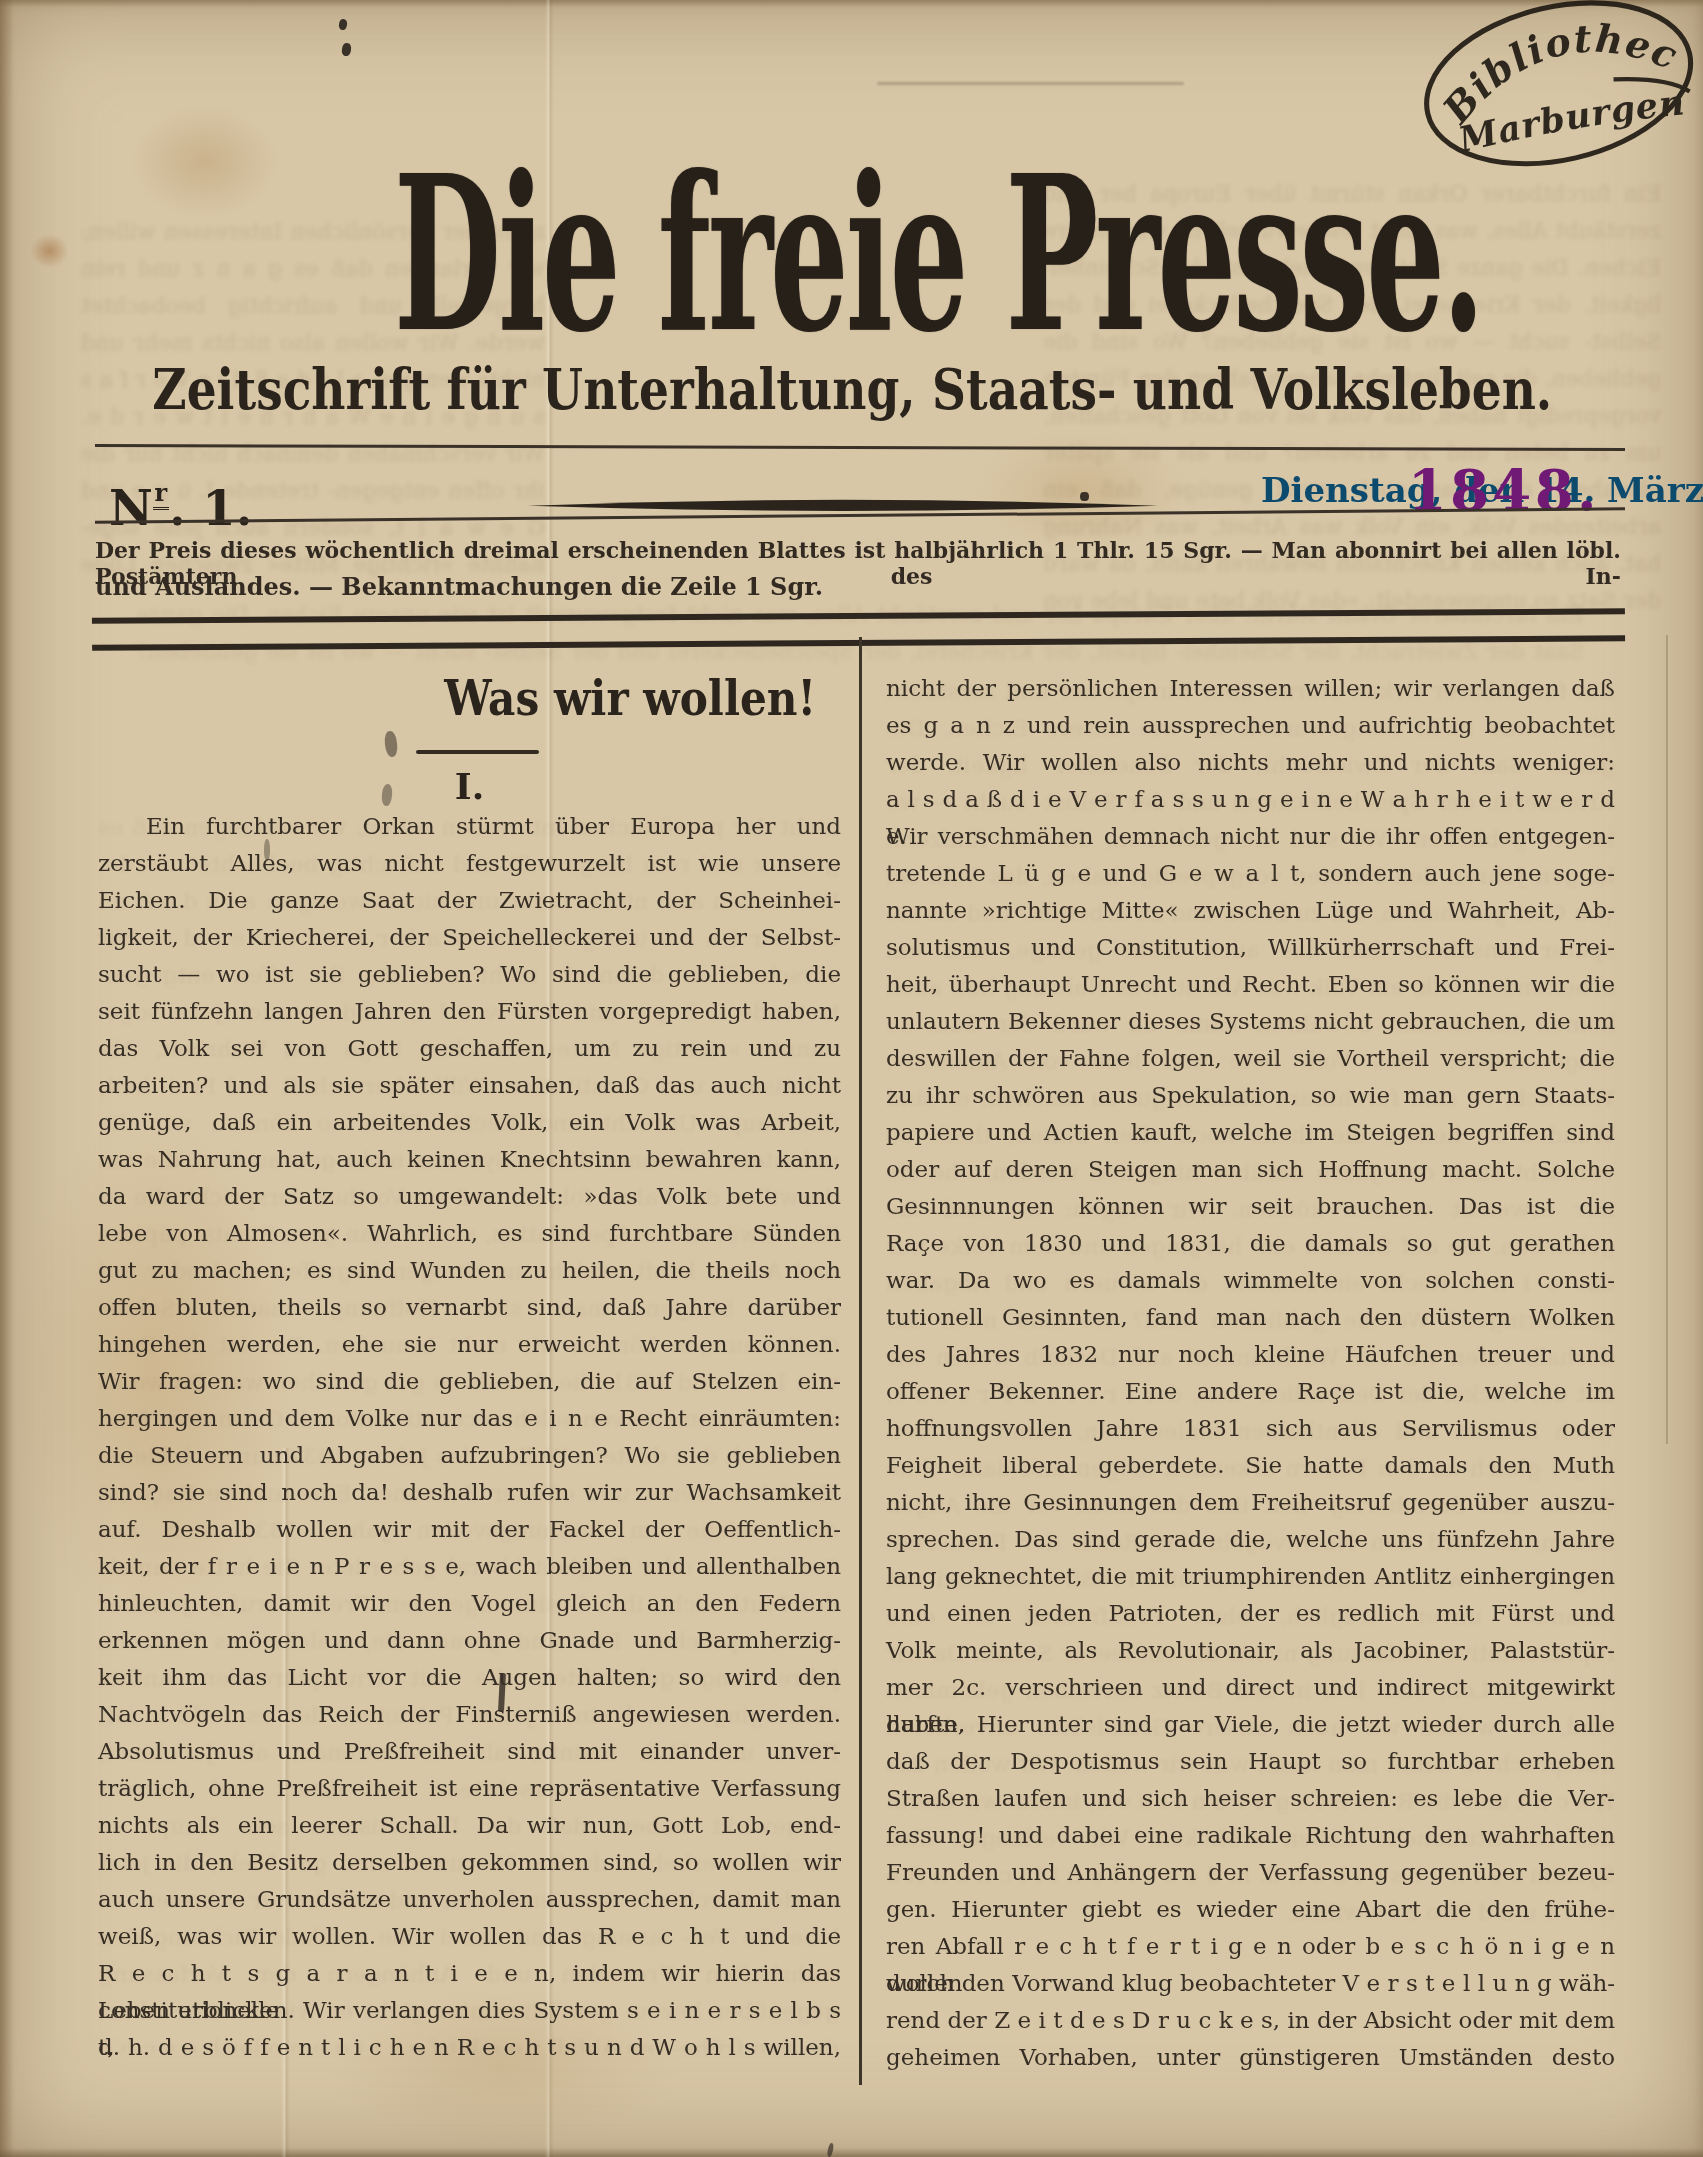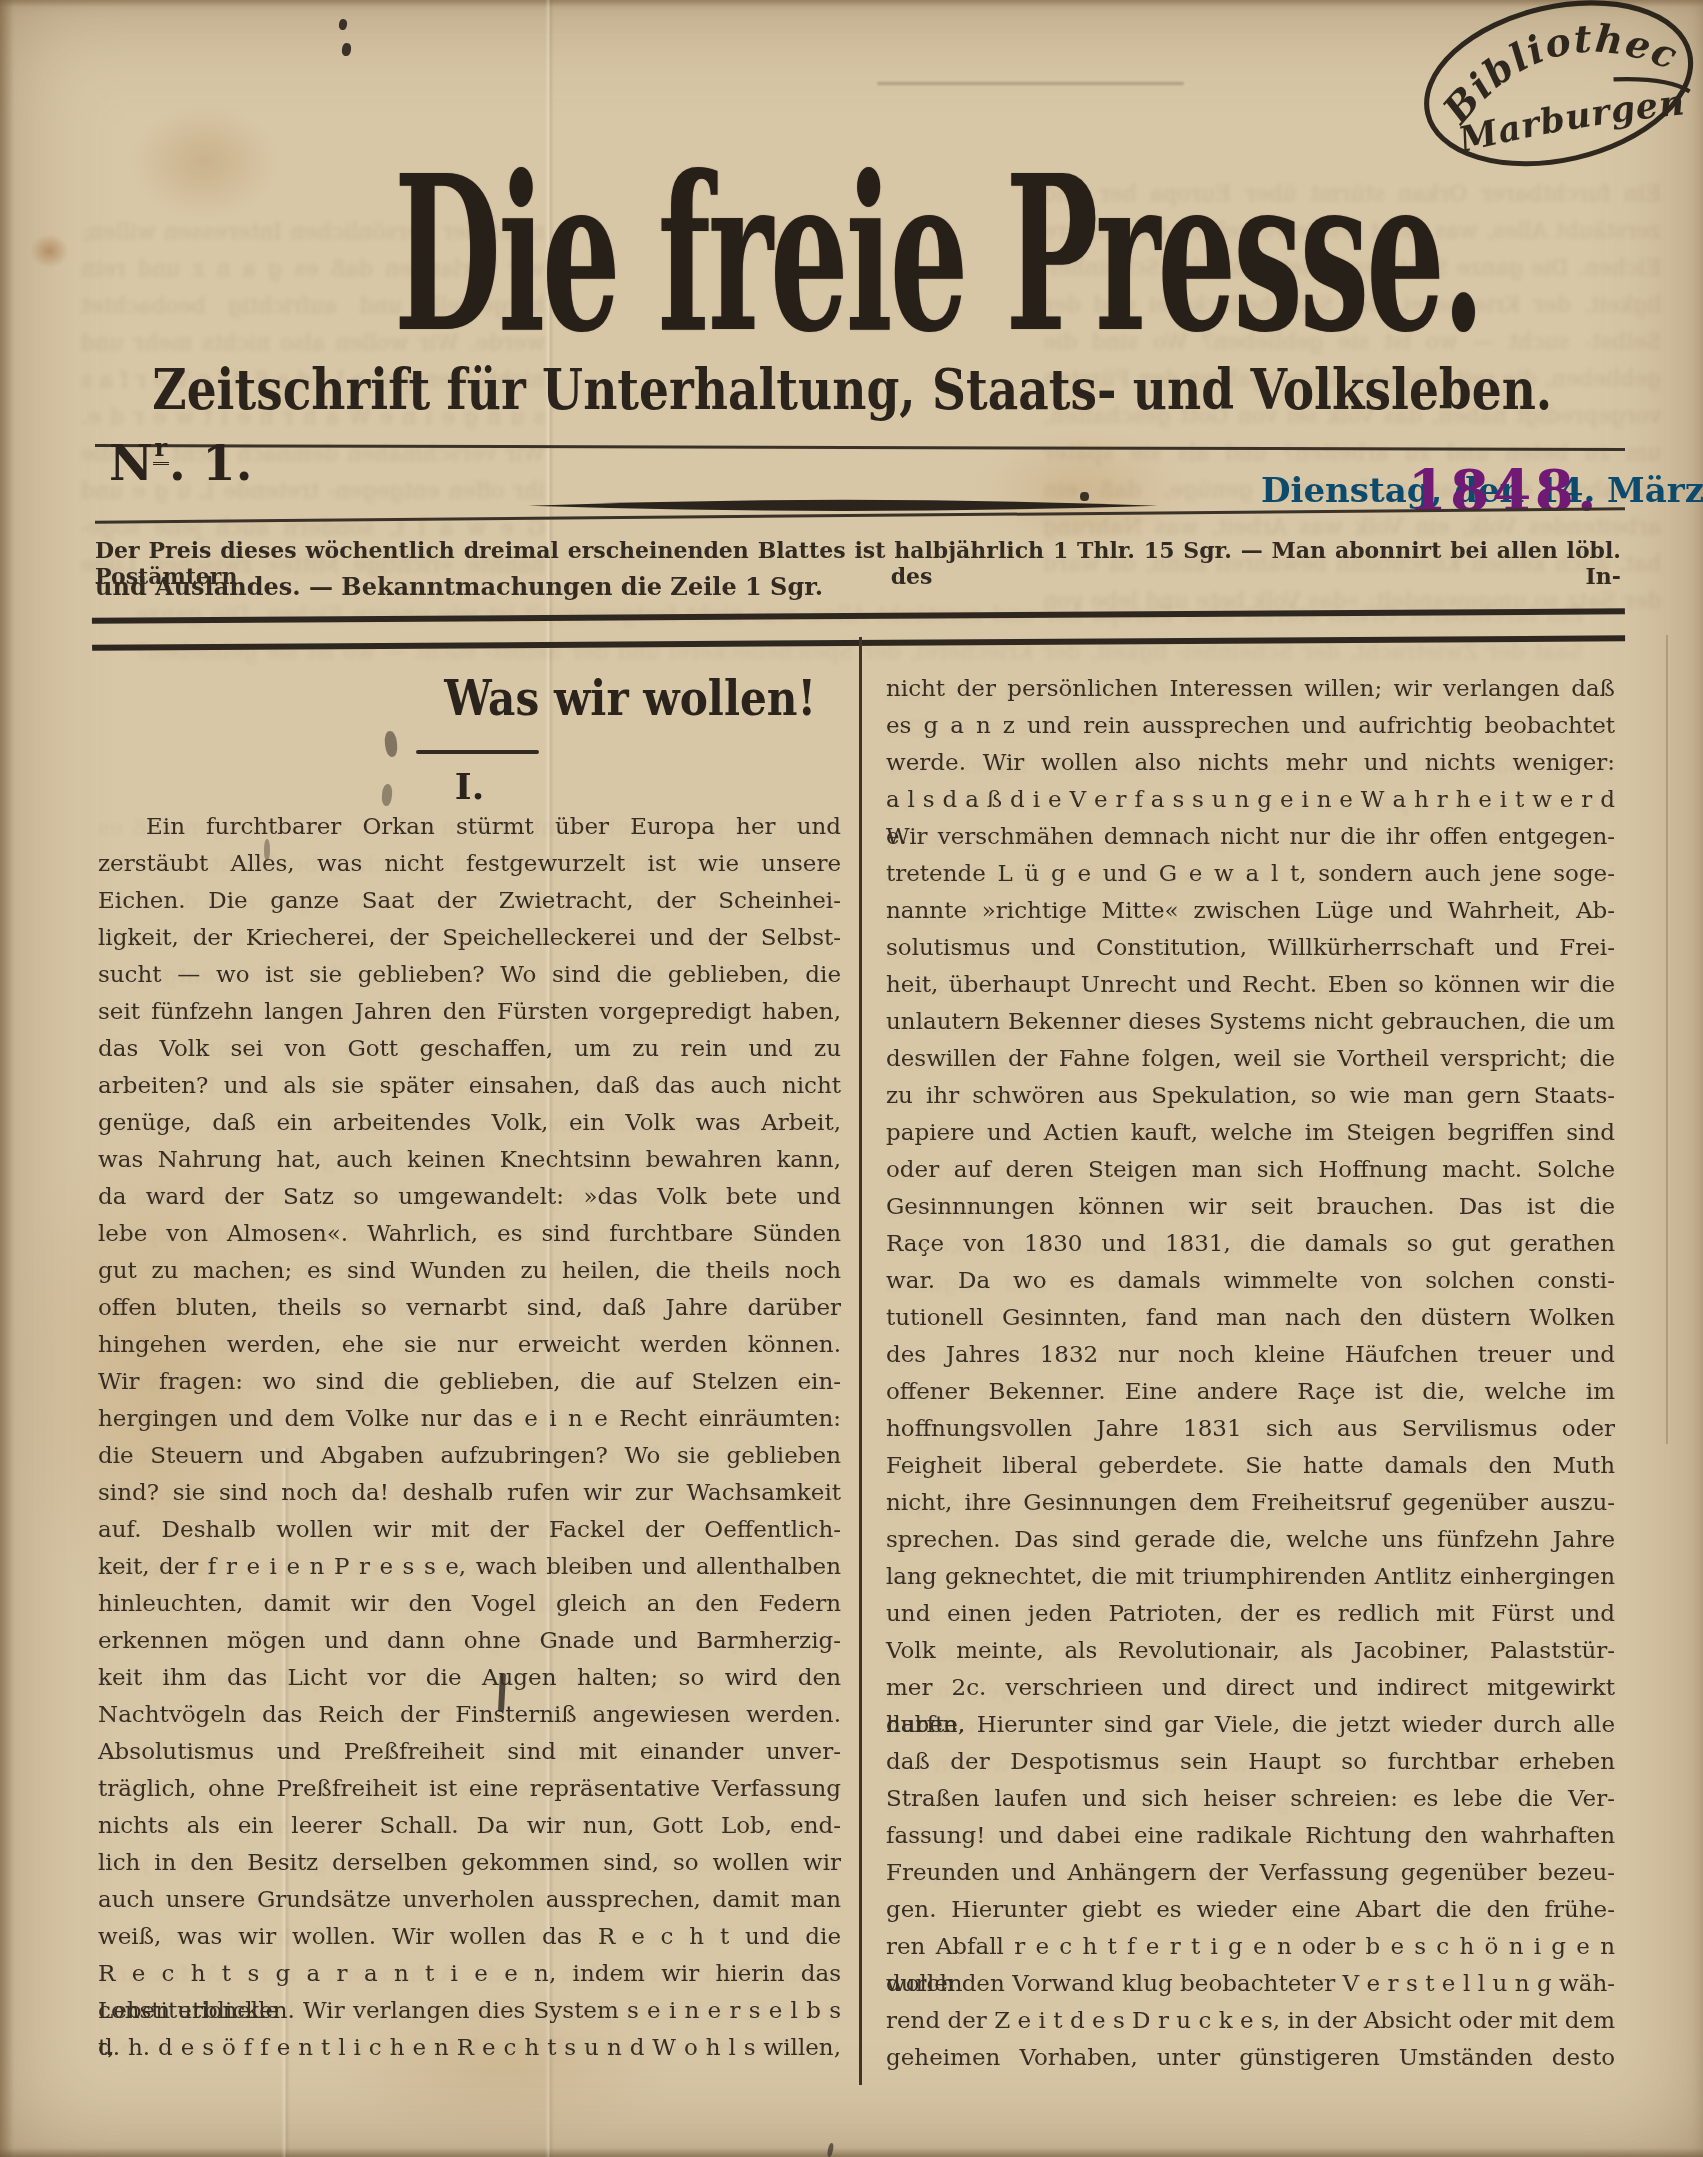--- a/index.html
+++ b/index.html
@@ -52,21 +52,21 @@
   .center-line{position:absolute;left:0;width:100%;text-align:center;white-space:nowrap;}
   .title-wrap{top:143px;}
   .title{display:inline-block;transform:scaleX(.58);transform-origin:50% 0;
     font-size:213px;font-weight:bold;letter-spacing:-5.1px;color:#272019;line-height:1.05;
     text-shadow:0 0 1.7px rgba(40,30,20,.35);}
   .swash{position:absolute;left:528px;top:499px;width:630px;height:13.6px;}
   .subtitle-wrap{top:356px;}
   .subtitle{display:inline-block;transform:scaleX(.84);transform-origin:50% 0;
     font-size:56px;font-weight:bold;color:#2b241c;letter-spacing:0px;}
   .ruleA{position:absolute;left:95px;top:446px;width:1530px;height:2.6px;background:#3a3128;transform:rotate(.15deg);}
-  .issue-no{position:absolute;left:109px;top:435px;font-size:48px;font-weight:bold;color:#2b241c;}
+  .issue-no{position:absolute;left:109px;top:480px;font-size:48px;font-weight:bold;color:#2b241c;}
   .issue-no .sup{font-size:.5em;vertical-align:24px;border-bottom:3.4px double #2b241c;line-height:1;padding:0 1.7px;}
   .dateline{position:absolute;left:0;top:470px;width:100%;text-align:right;font-size:34px;font-weight:bold;color:#0c4a6e;}
   .year{position:absolute;right:104px;top:457px;font-size:56px;font-weight:bold;letter-spacing:3.4px;color:#701a75;}
   .price1{position:absolute;left:95px;top:537px;width:1526px;font-size:22px;font-weight:bold;color:#332b22;
     text-align:justify;text-align-last:justify;white-space:normal;}
   .price2{position:absolute;left:95px;top:572px;width:1526px;font-size:24px;font-weight:bold;color:#332b22;}
   .heavy-rule{position:absolute;left:92px;top:613px;width:1533px;height:21px;
     border-top:6.8px solid #2e2720;border-bottom:6px solid #2e2720;transform:rotate(-.35deg);}
   
   .col-divider{position:absolute;left:859px;top:637px;width:2.6px;height:1448px;background:#3d342a;}

